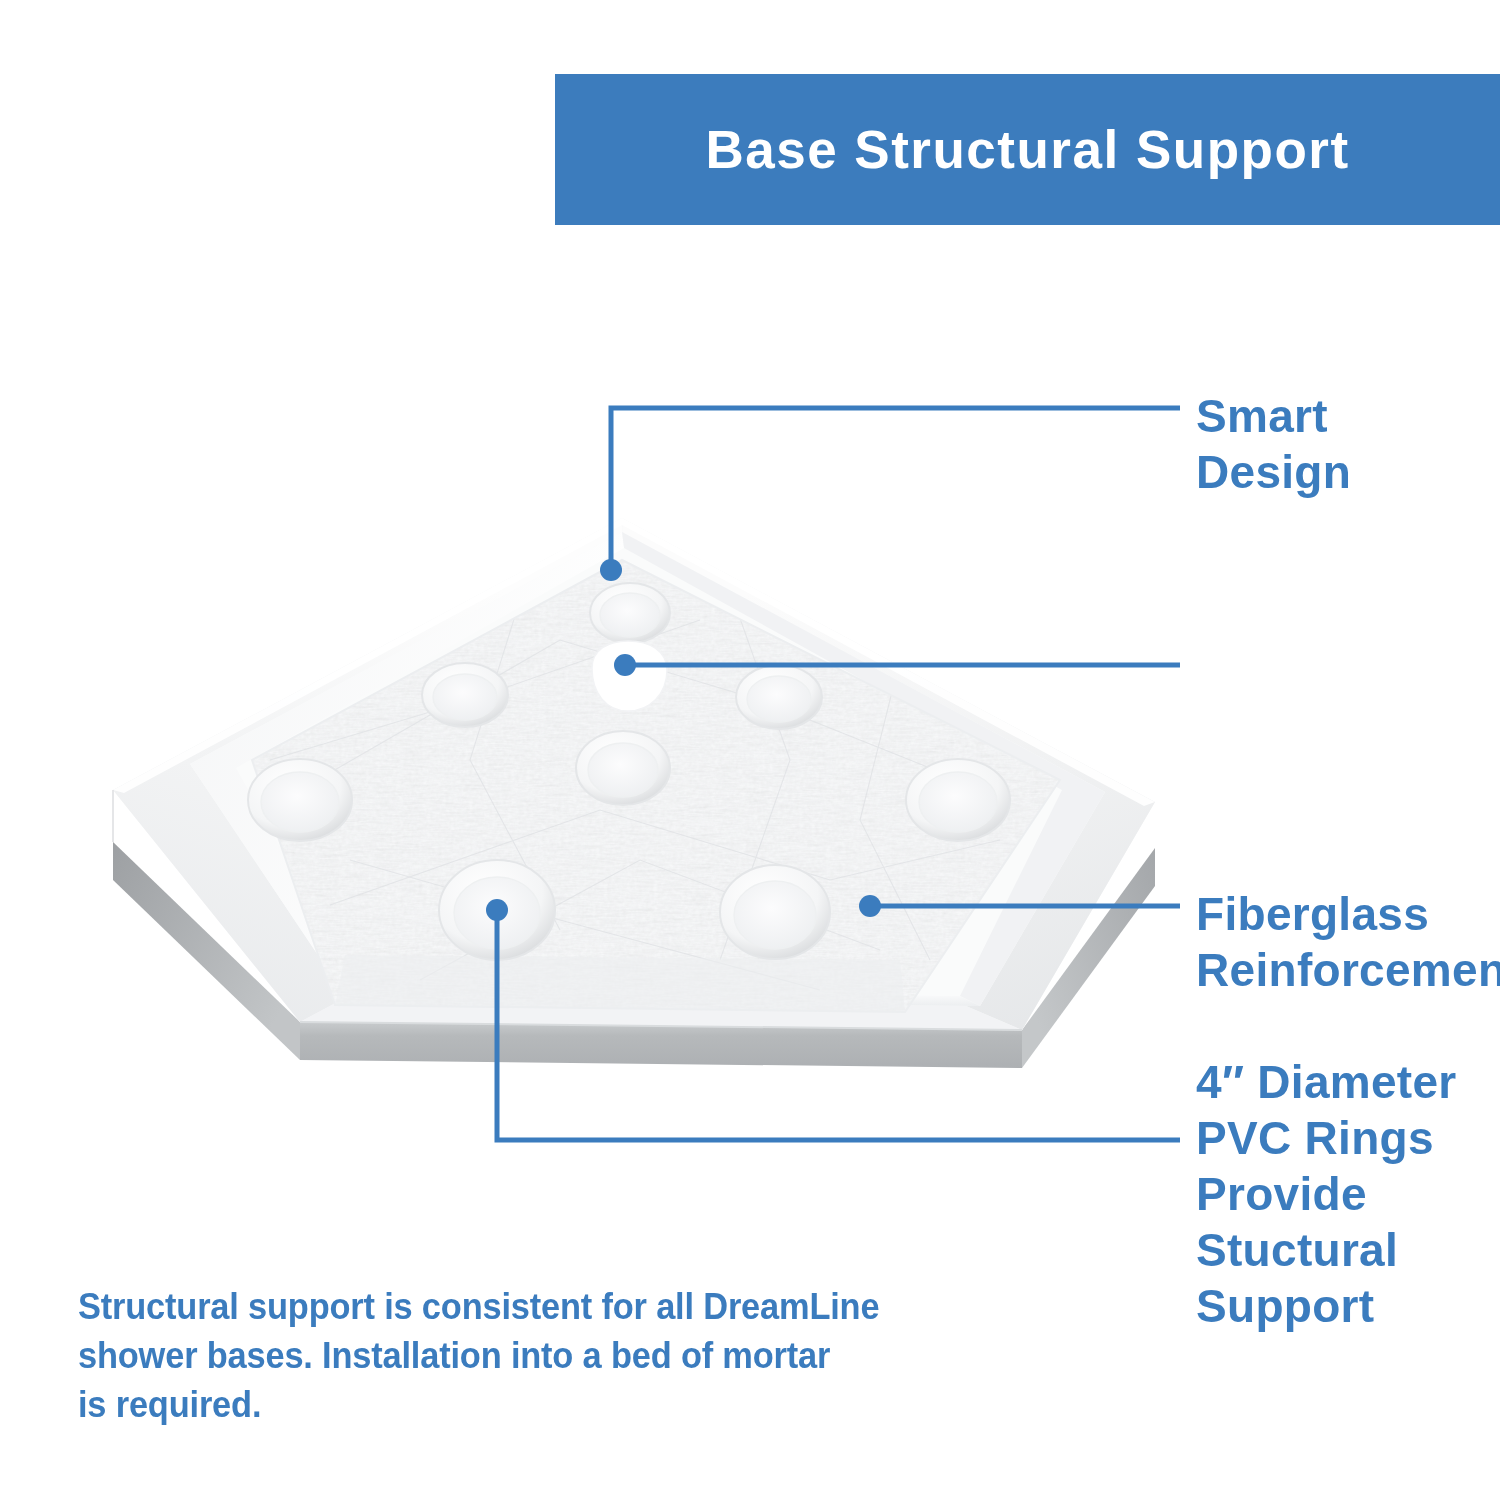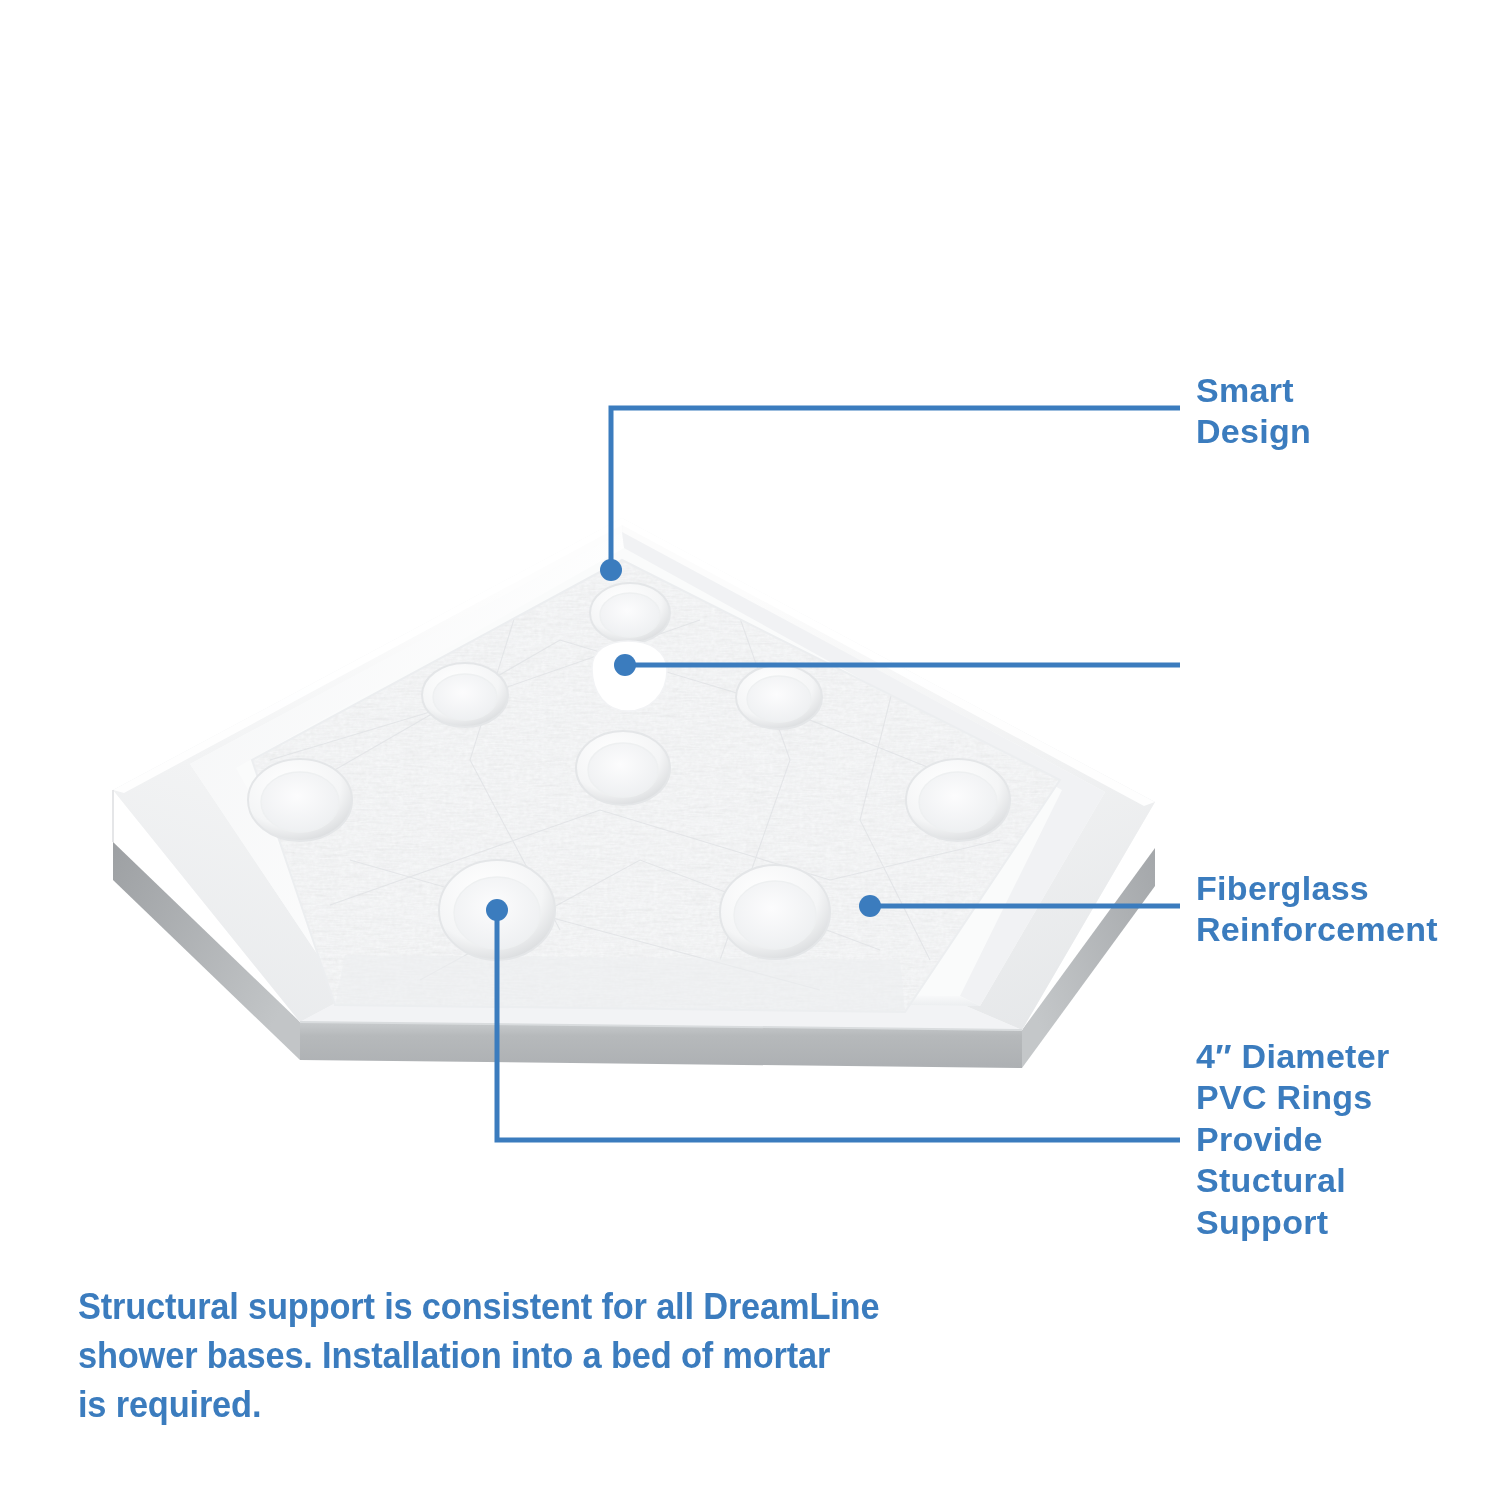--- a/index.html
+++ b/index.html
@@ -38,26 +38,27 @@
     letter-spacing: 1.5px;
     font-family: "Liberation Sans", sans-serif;
     white-space: nowrap;
     line-height: 1;
   }
 
   
   .callout-label {
     position: absolute;
     color: #3b7cbe;
-    font-size: 34px;
+    font-size: 46px;
     font-weight: bold;
     line-height: 1.22;
     letter-spacing: 0.3px;
     font-family: "Liberation Sans", sans-serif;
     white-space: pre-line;
+    margin-top: 18px;
   }
   #callout-smart-design   { left: 1196px; top: 370px;  width: 300px; }
   #callout-drain          { left: 1196px; top: 542px;  width: 305px; }
   #callout-fiberglass     { left: 1196px; top: 868px;  width: 300px; }
   #callout-pvc            { left: 1196px; top: 1036px; width: 300px; }
 
   
   #footer-note {
     position: absolute;
     left: 78px;
@@ -301,20 +302,23 @@
       <path d="M 497,910 L 497,1140 L 1180,1140"></path>
     </g>
     <g fill="#3b7cbe">
       <circle cx="611" cy="570" r="11"></circle>
       <circle cx="625" cy="665" r="11"></circle>
       <circle cx="870" cy="906" r="11"></circle>
       <circle cx="497" cy="910" r="11"></circle>
     </g>
   </svg>
 
+  <div id="title-banner">
+    <div id="title-text">Base Structural Support</div>
+  </div>
 
   <div class="callout-label" id="callout-smart-design">Smart
 Design</div>
 
 
   <div class="callout-label" id="callout-fiberglass">Fiberglass
 Reinforcement</div>
 
   <div class="callout-label" id="callout-pvc">4″ Diameter
 PVC Rings

